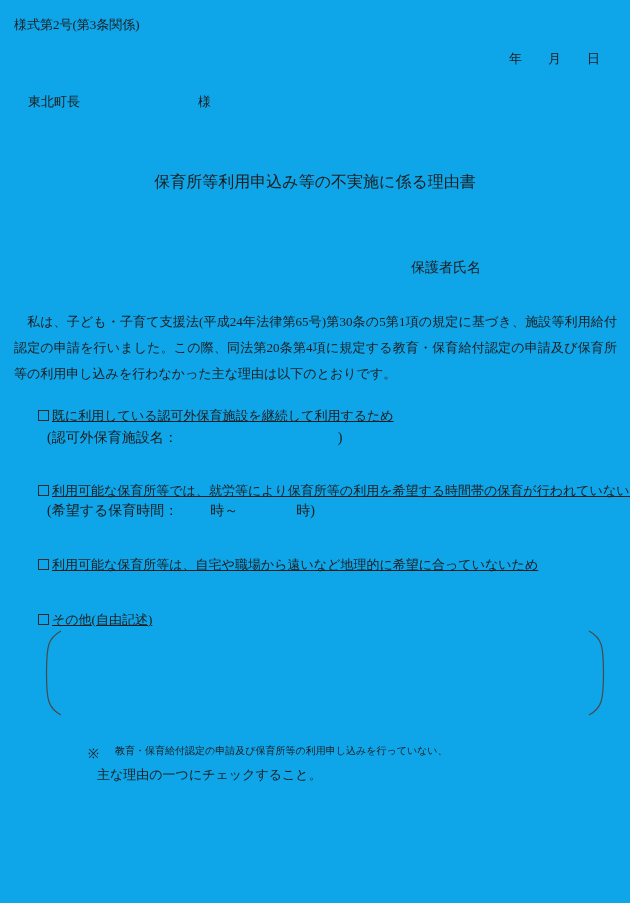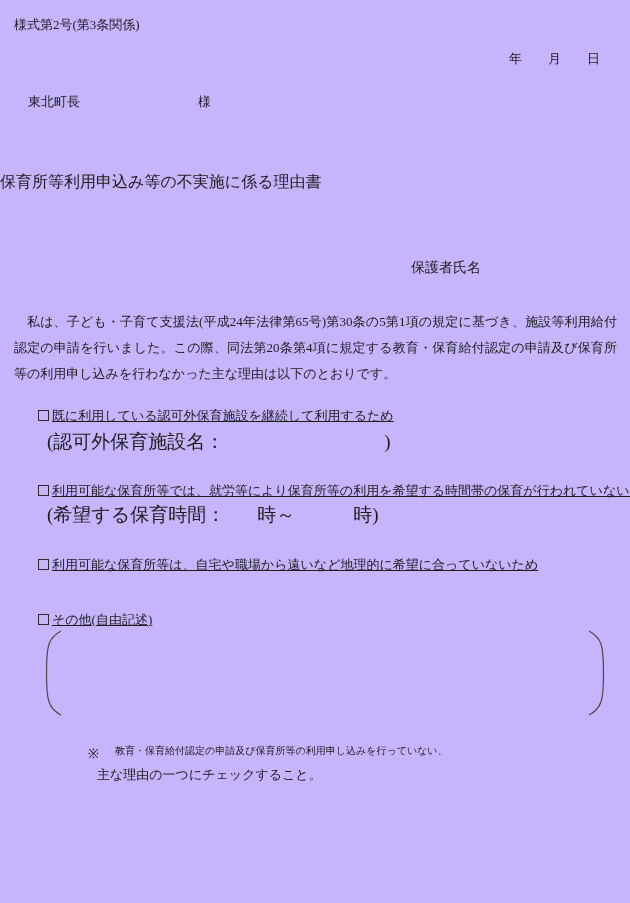--- a/index.html
+++ b/index.html
@@ -1,39 +1,39 @@
 <!DOCTYPE html>
 <html><head>
 <meta charset="utf-8">
 <style>
   html,body{margin:0;padding:0;background:#ffffff;}
   .page{
     position:relative;
     width:630px;height:903px;
-    background:#c4b5fd;
+    background:#0ea5e9;
     font-family:"Liberation Serif","DejaVu Serif",serif;
     color:#1d1d1d;
     overflow:hidden;
   }
   .abs{position:absolute;}
   .form-number{left:14px;top:16px;font-size:13px;}
   .date-line{top:50px;right:30px;display:flex;align-items:flex-end;font-size:13px;}
   .date-gap{display:inline-block;width:26px;height:1px;}
   .addressee{left:28px;top:93px;font-size:13px;}
   .honorific{position:absolute;left:170px;top:0;}
-  .doc-title{left:0;top:172px;width:630px;text-align:left;font-size:16px;letter-spacing:0px;}
+  .doc-title{left:0;top:172px;width:630px;text-align:center;font-size:16px;letter-spacing:0px;}
   .guardian{left:411px;top:258px;font-size:14px;}
   .guardian-field{display:inline-block;width:130px;height:14px;}
   .body-par{
     left:14px;top:309px;width:603px;
     font-size:13px;line-height:26px;
     text-align:justify;text-indent:1em;
   }
   .reason{left:38px;font-size:13px;white-space:nowrap;text-decoration:underline;}
-  .sub{left:47px;font-size:19px;white-space:nowrap;}
+  .sub{left:47px;font-size:14px;white-space:nowrap;}
   .cb{
     display:inline-block;width:11px;height:11px;
     border:1px solid #2b2b2b;background:transparent;
     margin-right:3px;vertical-align:-1px;box-sizing:border-box;
   }
   .field{display:inline-block;height:12px;}
   .free-area{left:40px;top:629px;width:570px;height:88px;}
   .free-area svg{display:block;}
   .note-marker{left:88px;top:744px;font-size:13px;}
   .note-line1{left:115px;top:744px;font-size:10px;white-space:nowrap;}

